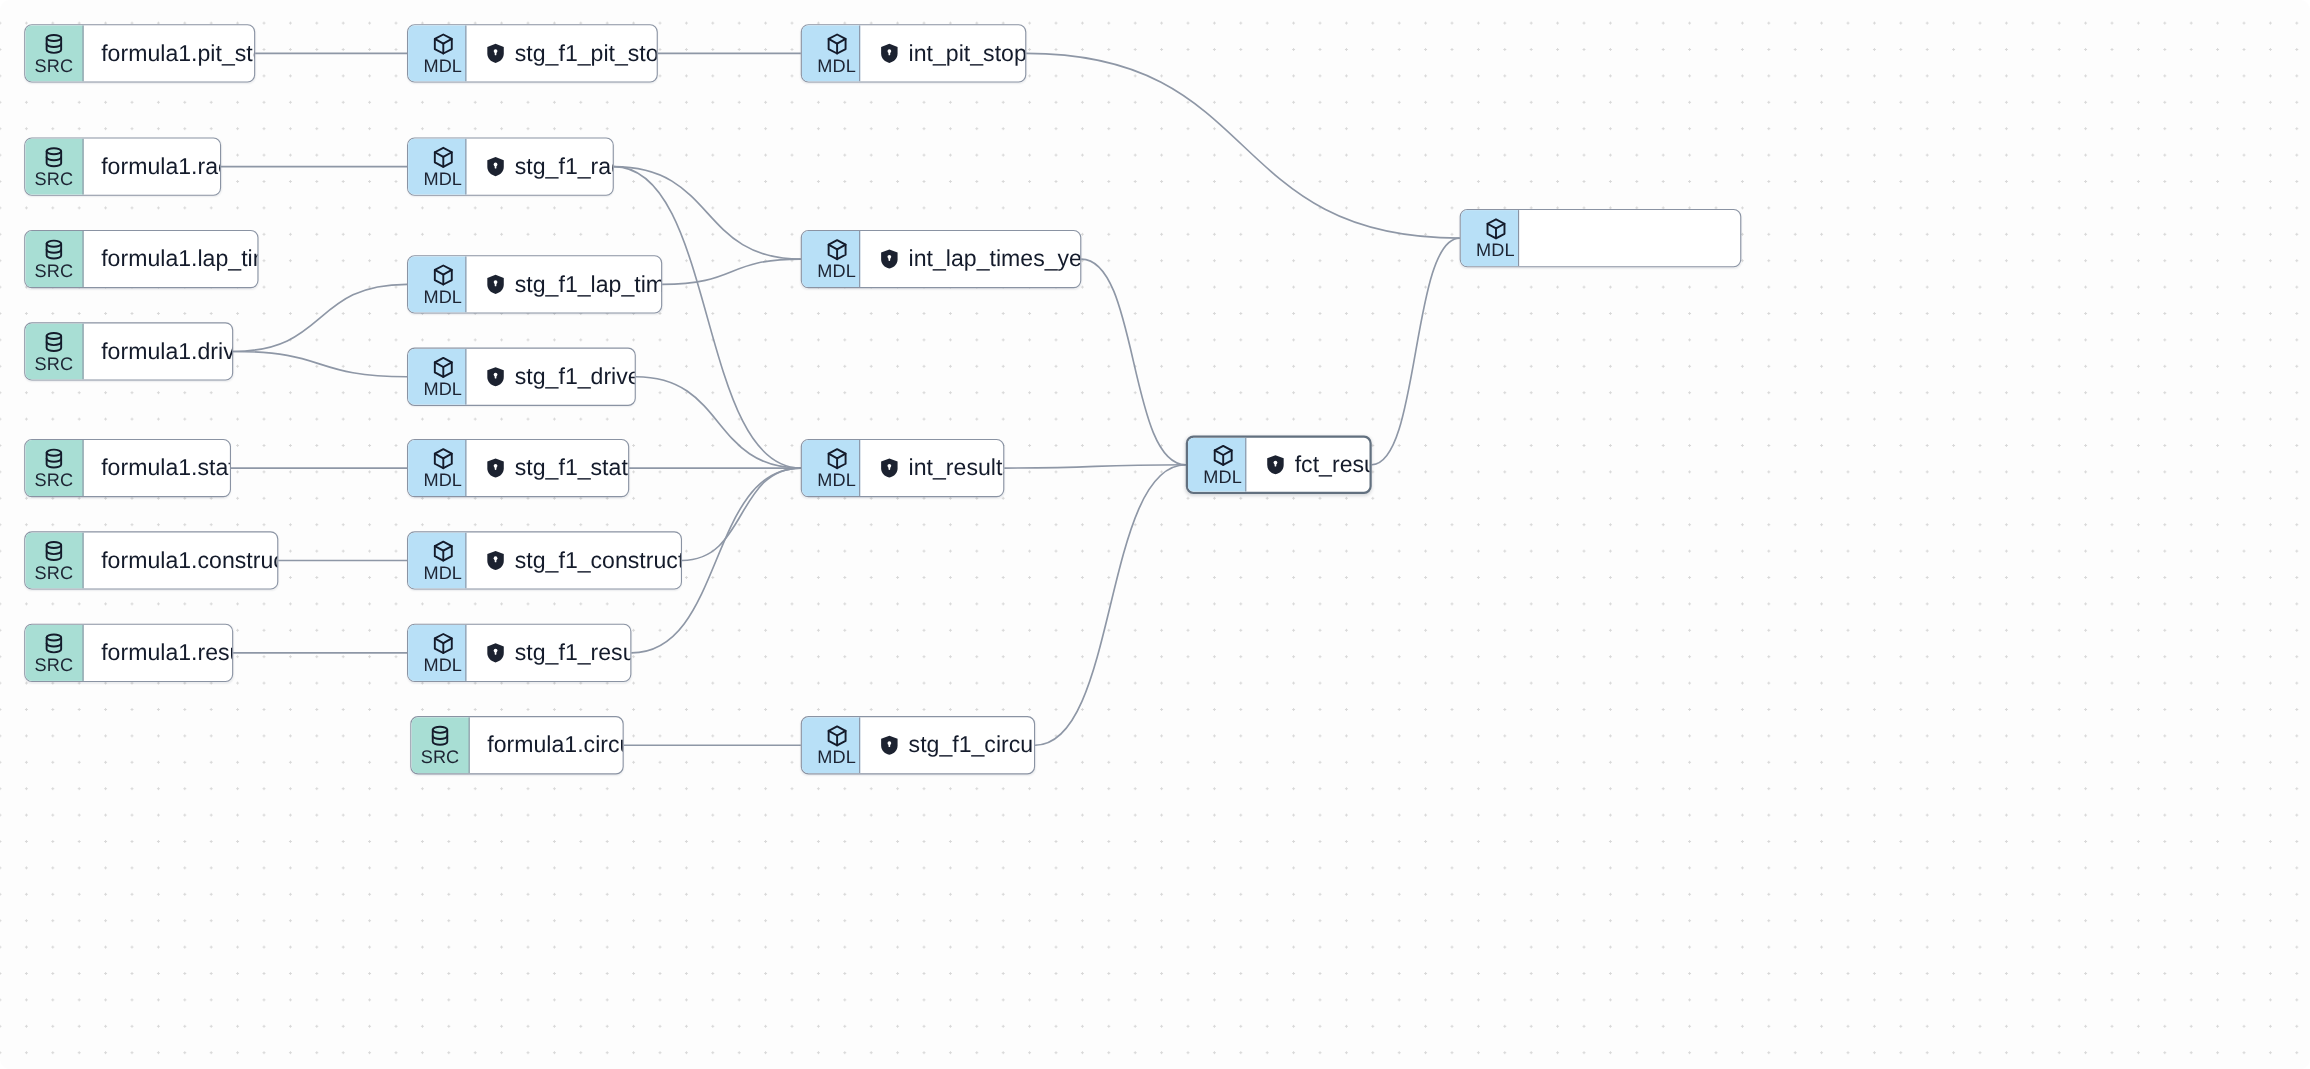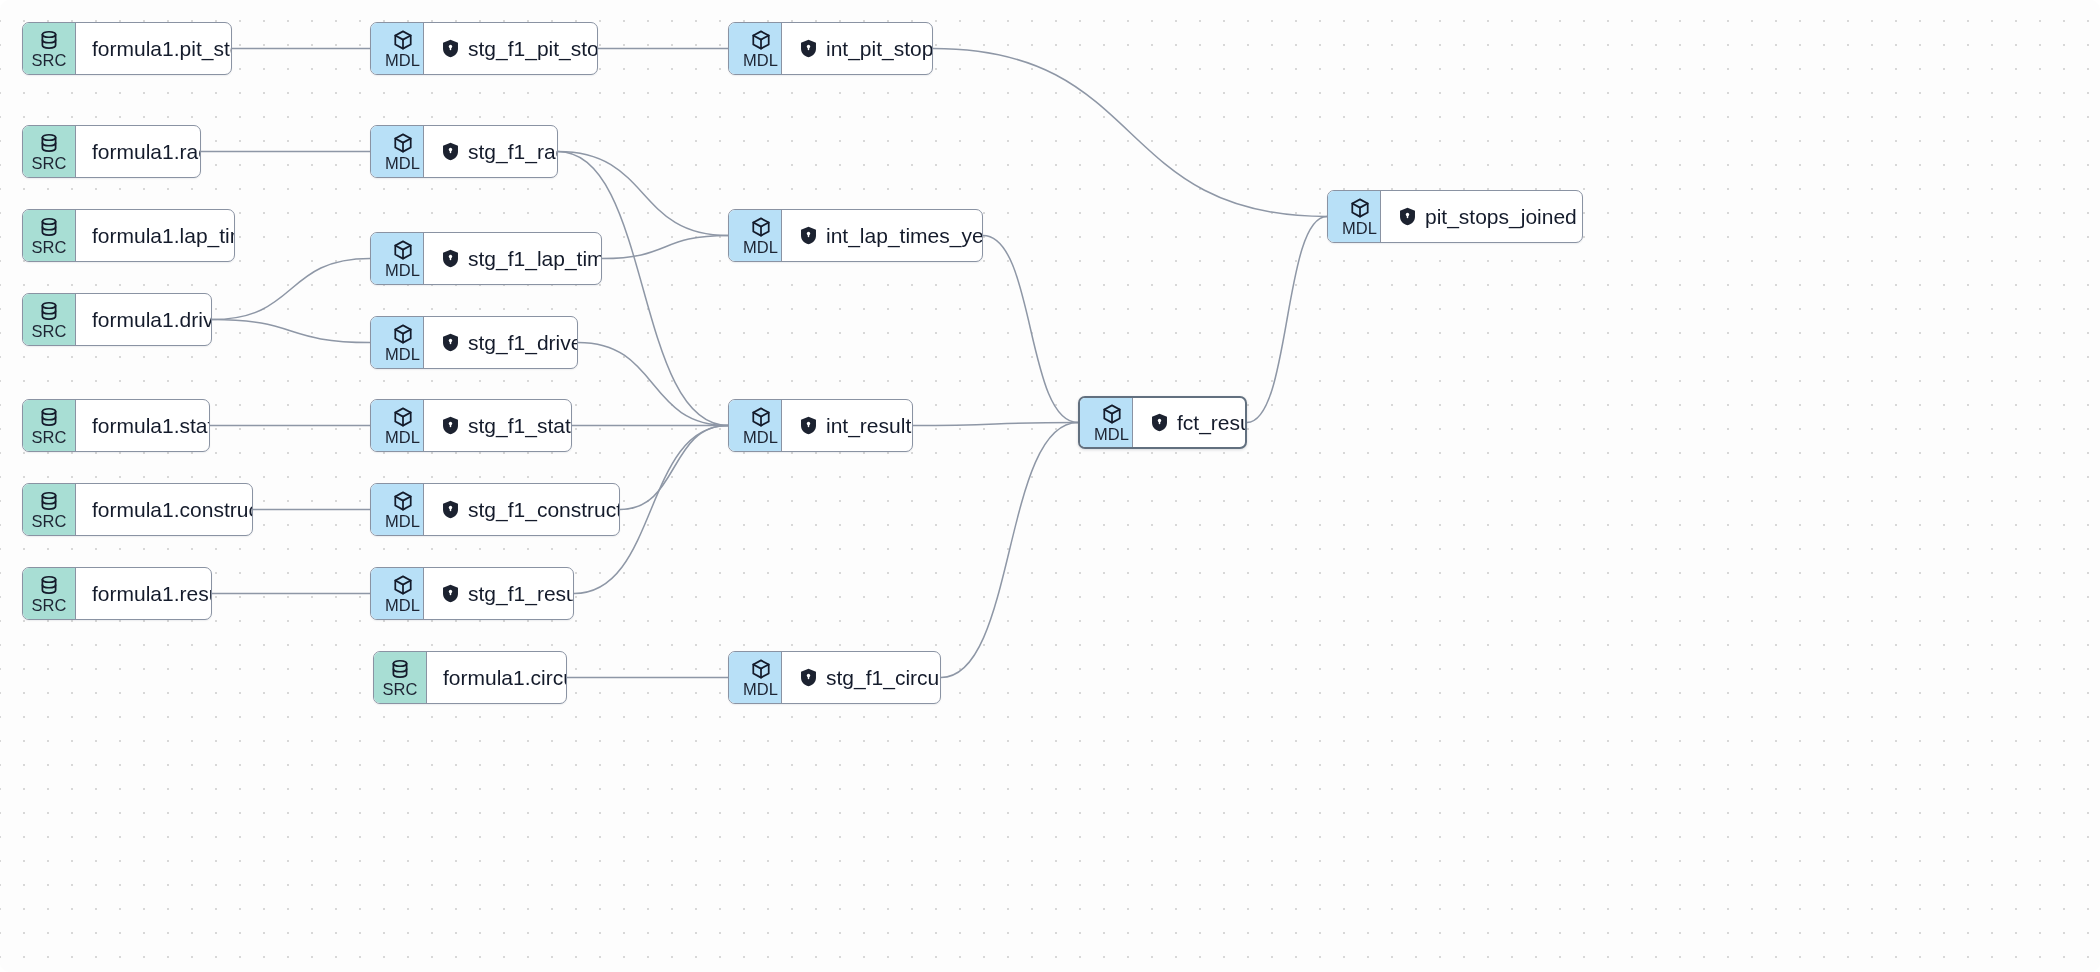--- a/index.html
+++ b/index.html
@@ -425,23 +425,15 @@
       </div>
       <div class="node" style="left: 1327px; top: 190px; width: 256px; height: 53px;">
         <div class="badge mdl">
           <span class="glyph"><svg width="22" height="22" viewBox="0 0 24 24" fill="none" stroke="#141b2b" stroke-width="1.9" stroke-linecap="round" stroke-linejoin="round">
               <path d="M12 2.6 20.4 7v10L12 21.4 3.6 17V7z"></path>
               <path d="M3.6 7 12 11.6 20.4 7"></path>
               <path d="M12 11.6V21.4"></path>
             </svg></span>
           <span class="kind">MDL</span>
         </div>
-        <div class="body">
-          <span class="shield"><svg width="17" height="19" viewBox="0 0 20 22" fill="#1c2230">
-              <path d="M10 .8 1.2 4.1v7.1c0 5.1 3.6 8.8 8.8 10 5.2-1.2 8.8-4.9 8.8-10V4.1z"></path>
-              <circle cx="10" cy="8.6" r="2" fill="#ffffff"></circle>
-              <rect x="9.1" y="8.6" width="1.8" height="4.4" rx=".9" fill="#ffffff"></rect>
-            </svg></span>
-          <span class="label">pit_stops_joined</span>
-        </div>
       </div>
     </div>
 </div>
 
 </body></html>

